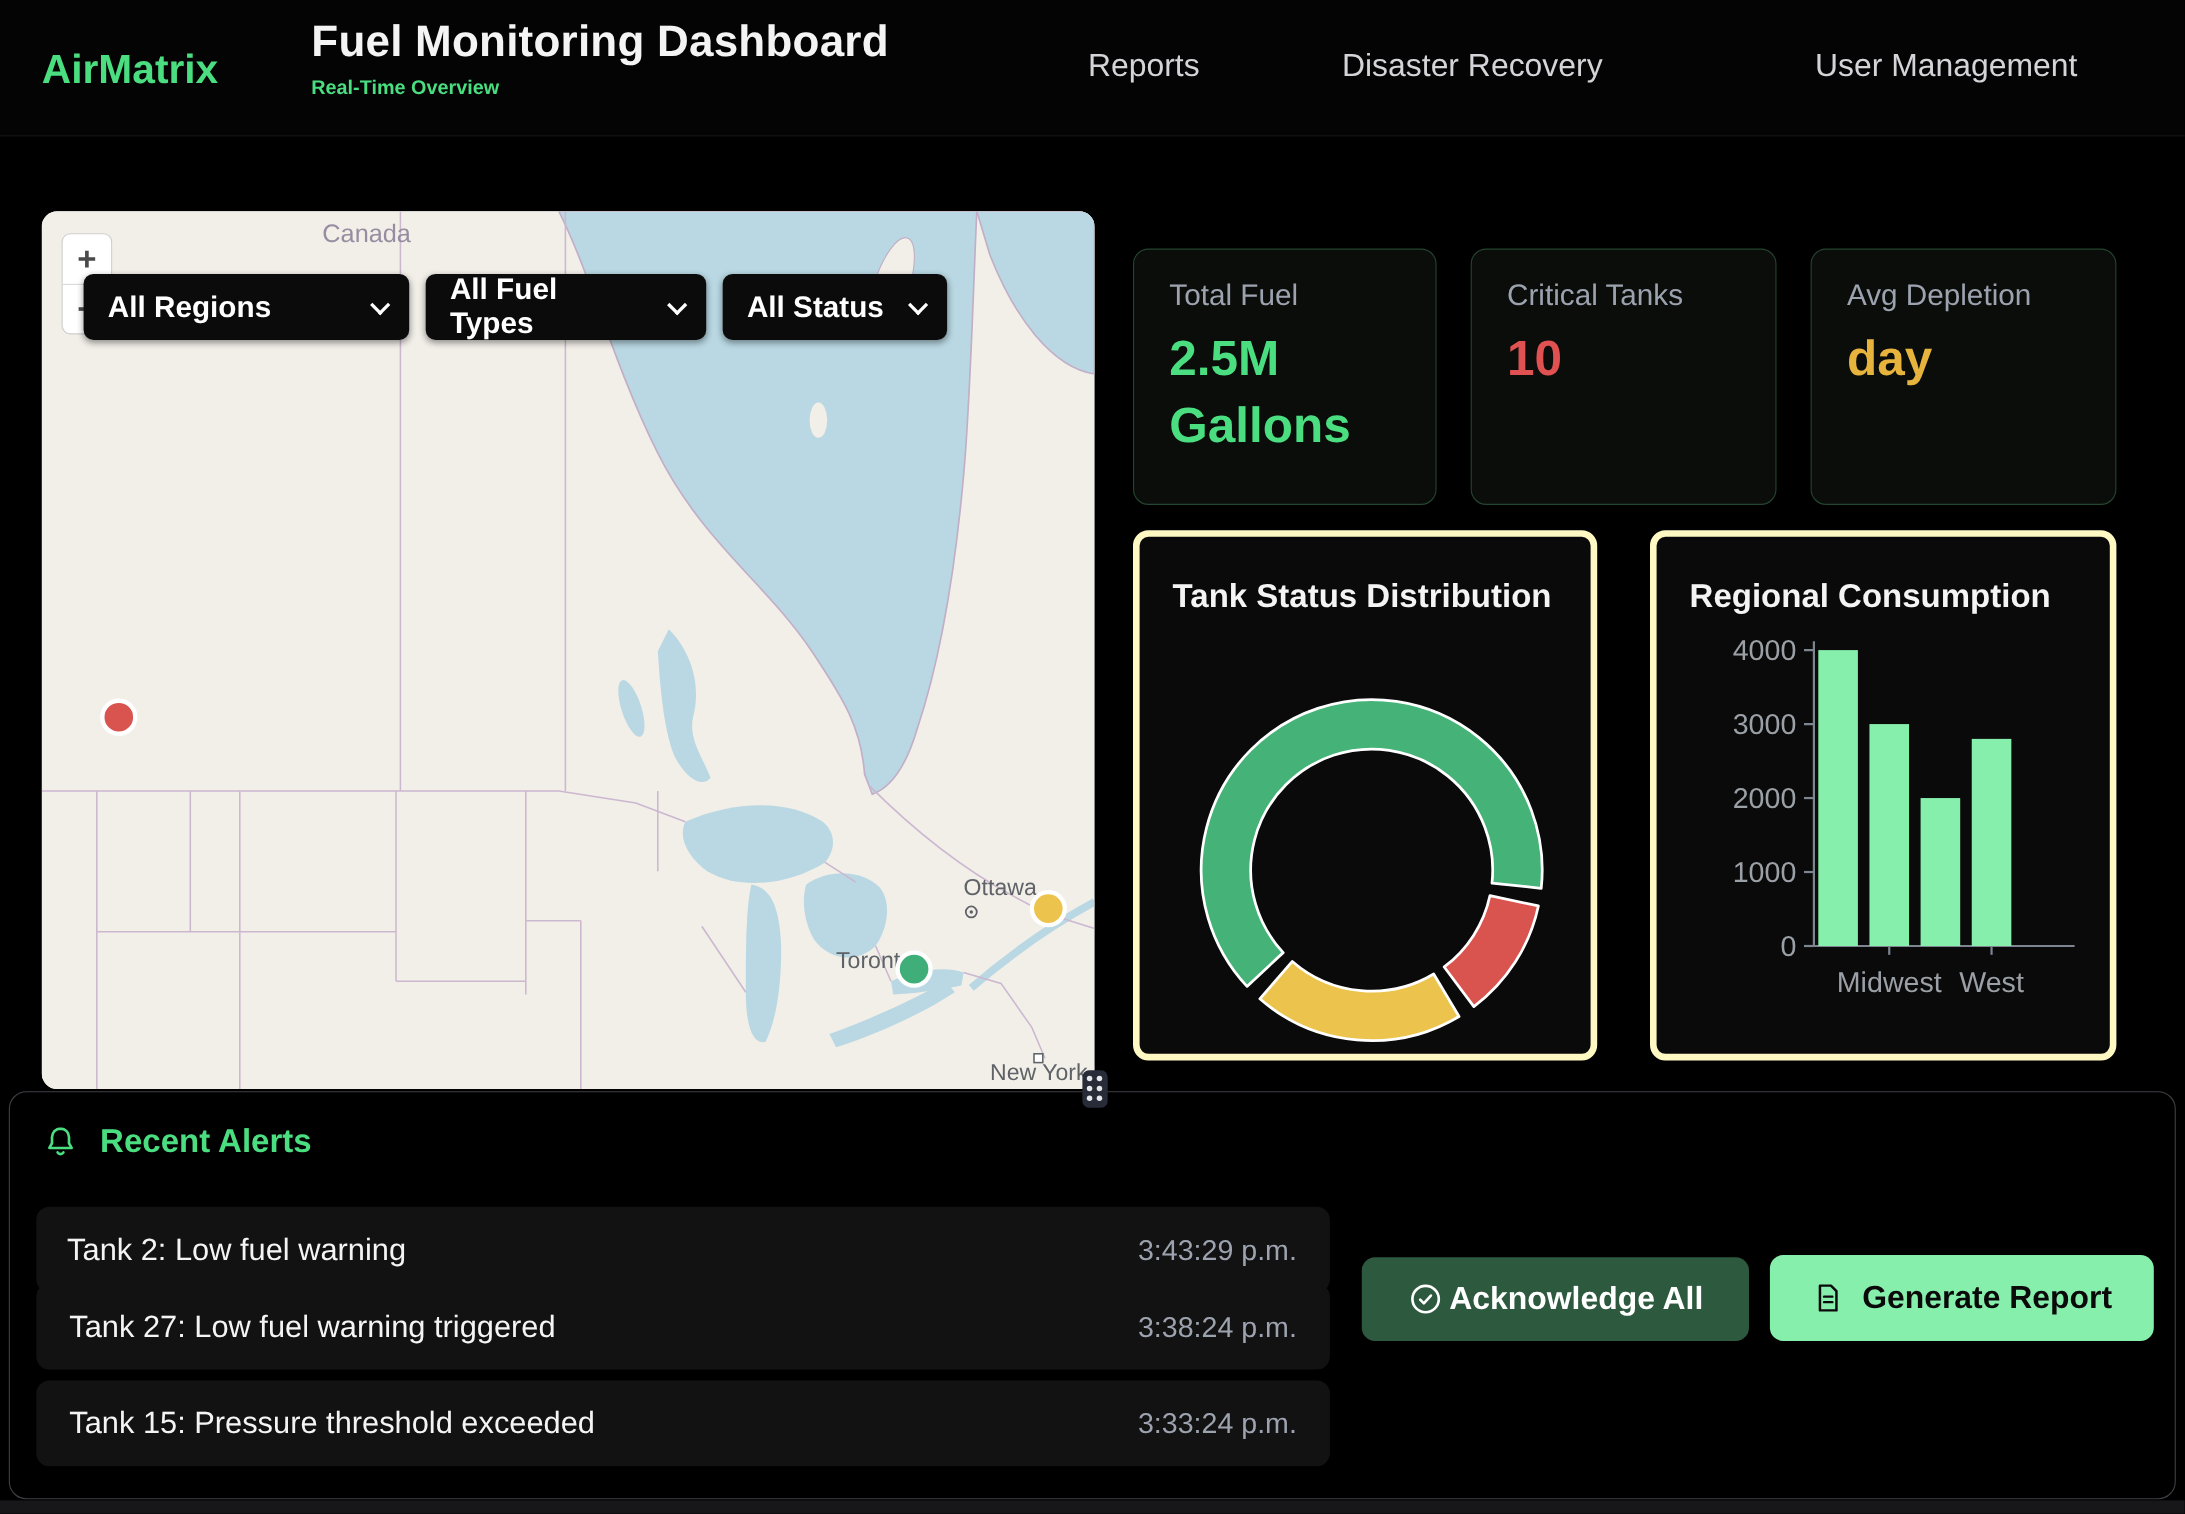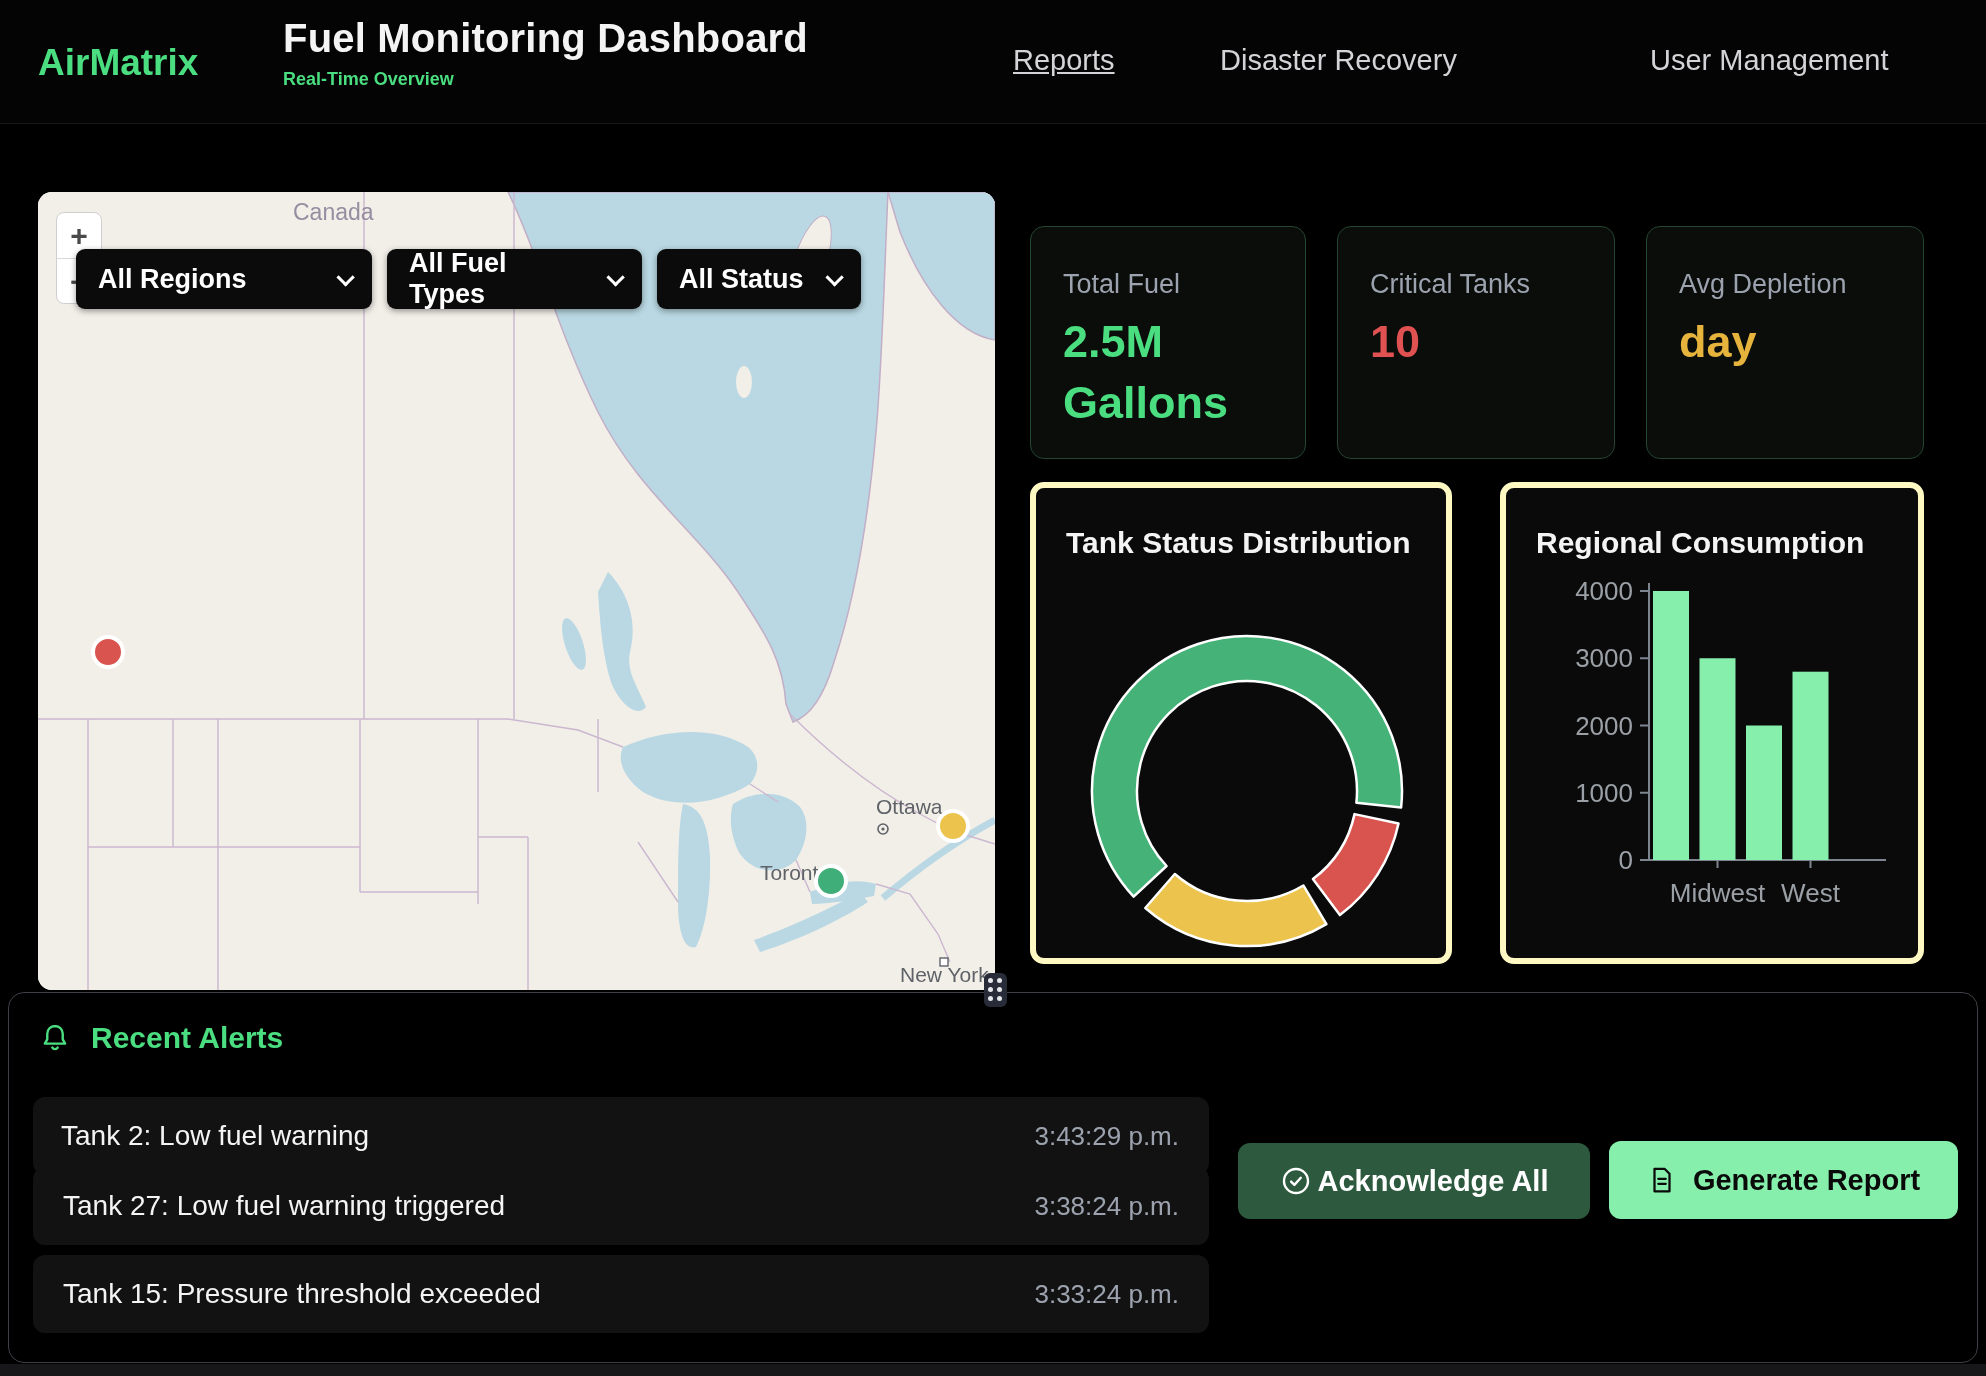--- a/index.html
+++ b/index.html
@@ -32,21 +32,21 @@
   .chev { width:13px; height:13px; border-right:3px solid #fff; border-bottom:3px solid #fff;
           transform:rotate(45deg) translateY(-3px); margin-left:18px; }
   #resize-handle { position:absolute; left:984px; top:973px; width:23px; height:34px;
                    background:#272c38; border-radius:6px; z-index:6; display:grid;
                    grid-template-columns:repeat(2,6px); grid-auto-rows:6px; gap:3px;
                    align-content:center; justify-content:center; cursor:nwse-resize; }
   #resize-handle i { width:5px; height:5px; border-radius:50%; background:#e5e7eb; }
 
   
   .stat-card { position:absolute; top:226px; height:233px; background:#0b0d0b;
-               border:1px solid #24452f; border-radius:14px; padding:42px 32px; }
+               border:1px solid #24452f; border-radius:14px; padding:26px 32px; }
   #stat-0 { left:1030px; width:276px; } #stat-1 { left:1337px; width:278px; } #stat-2 { left:1646px; width:278px; }
   .stat-label { font-size:27px; color:#9ca3af; }
   .stat-value { font-size:45px; font-weight:700; line-height:1.35; margin-top:12px; }
 
   
   .chart-card { position:absolute; top:482px; height:482px; background:#0a0a0a;
                 border:6px solid #fef9c3; border-radius:14px; overflow:hidden; }
   #donut-card { left:1030px; width:422px; }
   #bar-card   { left:1500px; width:424px; }
   .chart-title { position:absolute; left:30px; top:38px; font-size:30px; font-weight:700; color:#f4f4f5; }
@@ -73,21 +73,21 @@
 </style>
 </head>
 <body>
 
 <div id="header">
   <div id="brand">AirMatrix</div>
   <div id="title-block">
     <div id="page-title">Fuel Monitoring Dashboard</div>
     <div id="page-subtitle">Real-Time Overview</div>
   </div>
-  <div class="nav-item" style="left:1013px;text-decoration:underline;">Reports</div>
+  <div class="nav-item" style="left:989px;">Reports</div>
   <div class="nav-item" style="left:1220px;">Disaster Recovery</div>
   <div class="nav-item" style="left:1650px;">User Management</div>
 </div>
 
 <div id="map-panel">
   <svg id="map-svg" width="957" height="798" viewBox="0 0 957 798">
     <rect x="0" y="0" width="957" height="798" fill="#f2efe9"></rect>
 
     <path d="M470,0 C500,60 520,140 560,220 C600,300 660,340 700,400 C730,445 745,470 748,512
              L755,530 C772,524 786,504 796,470 C816,410 830,330 838,240

